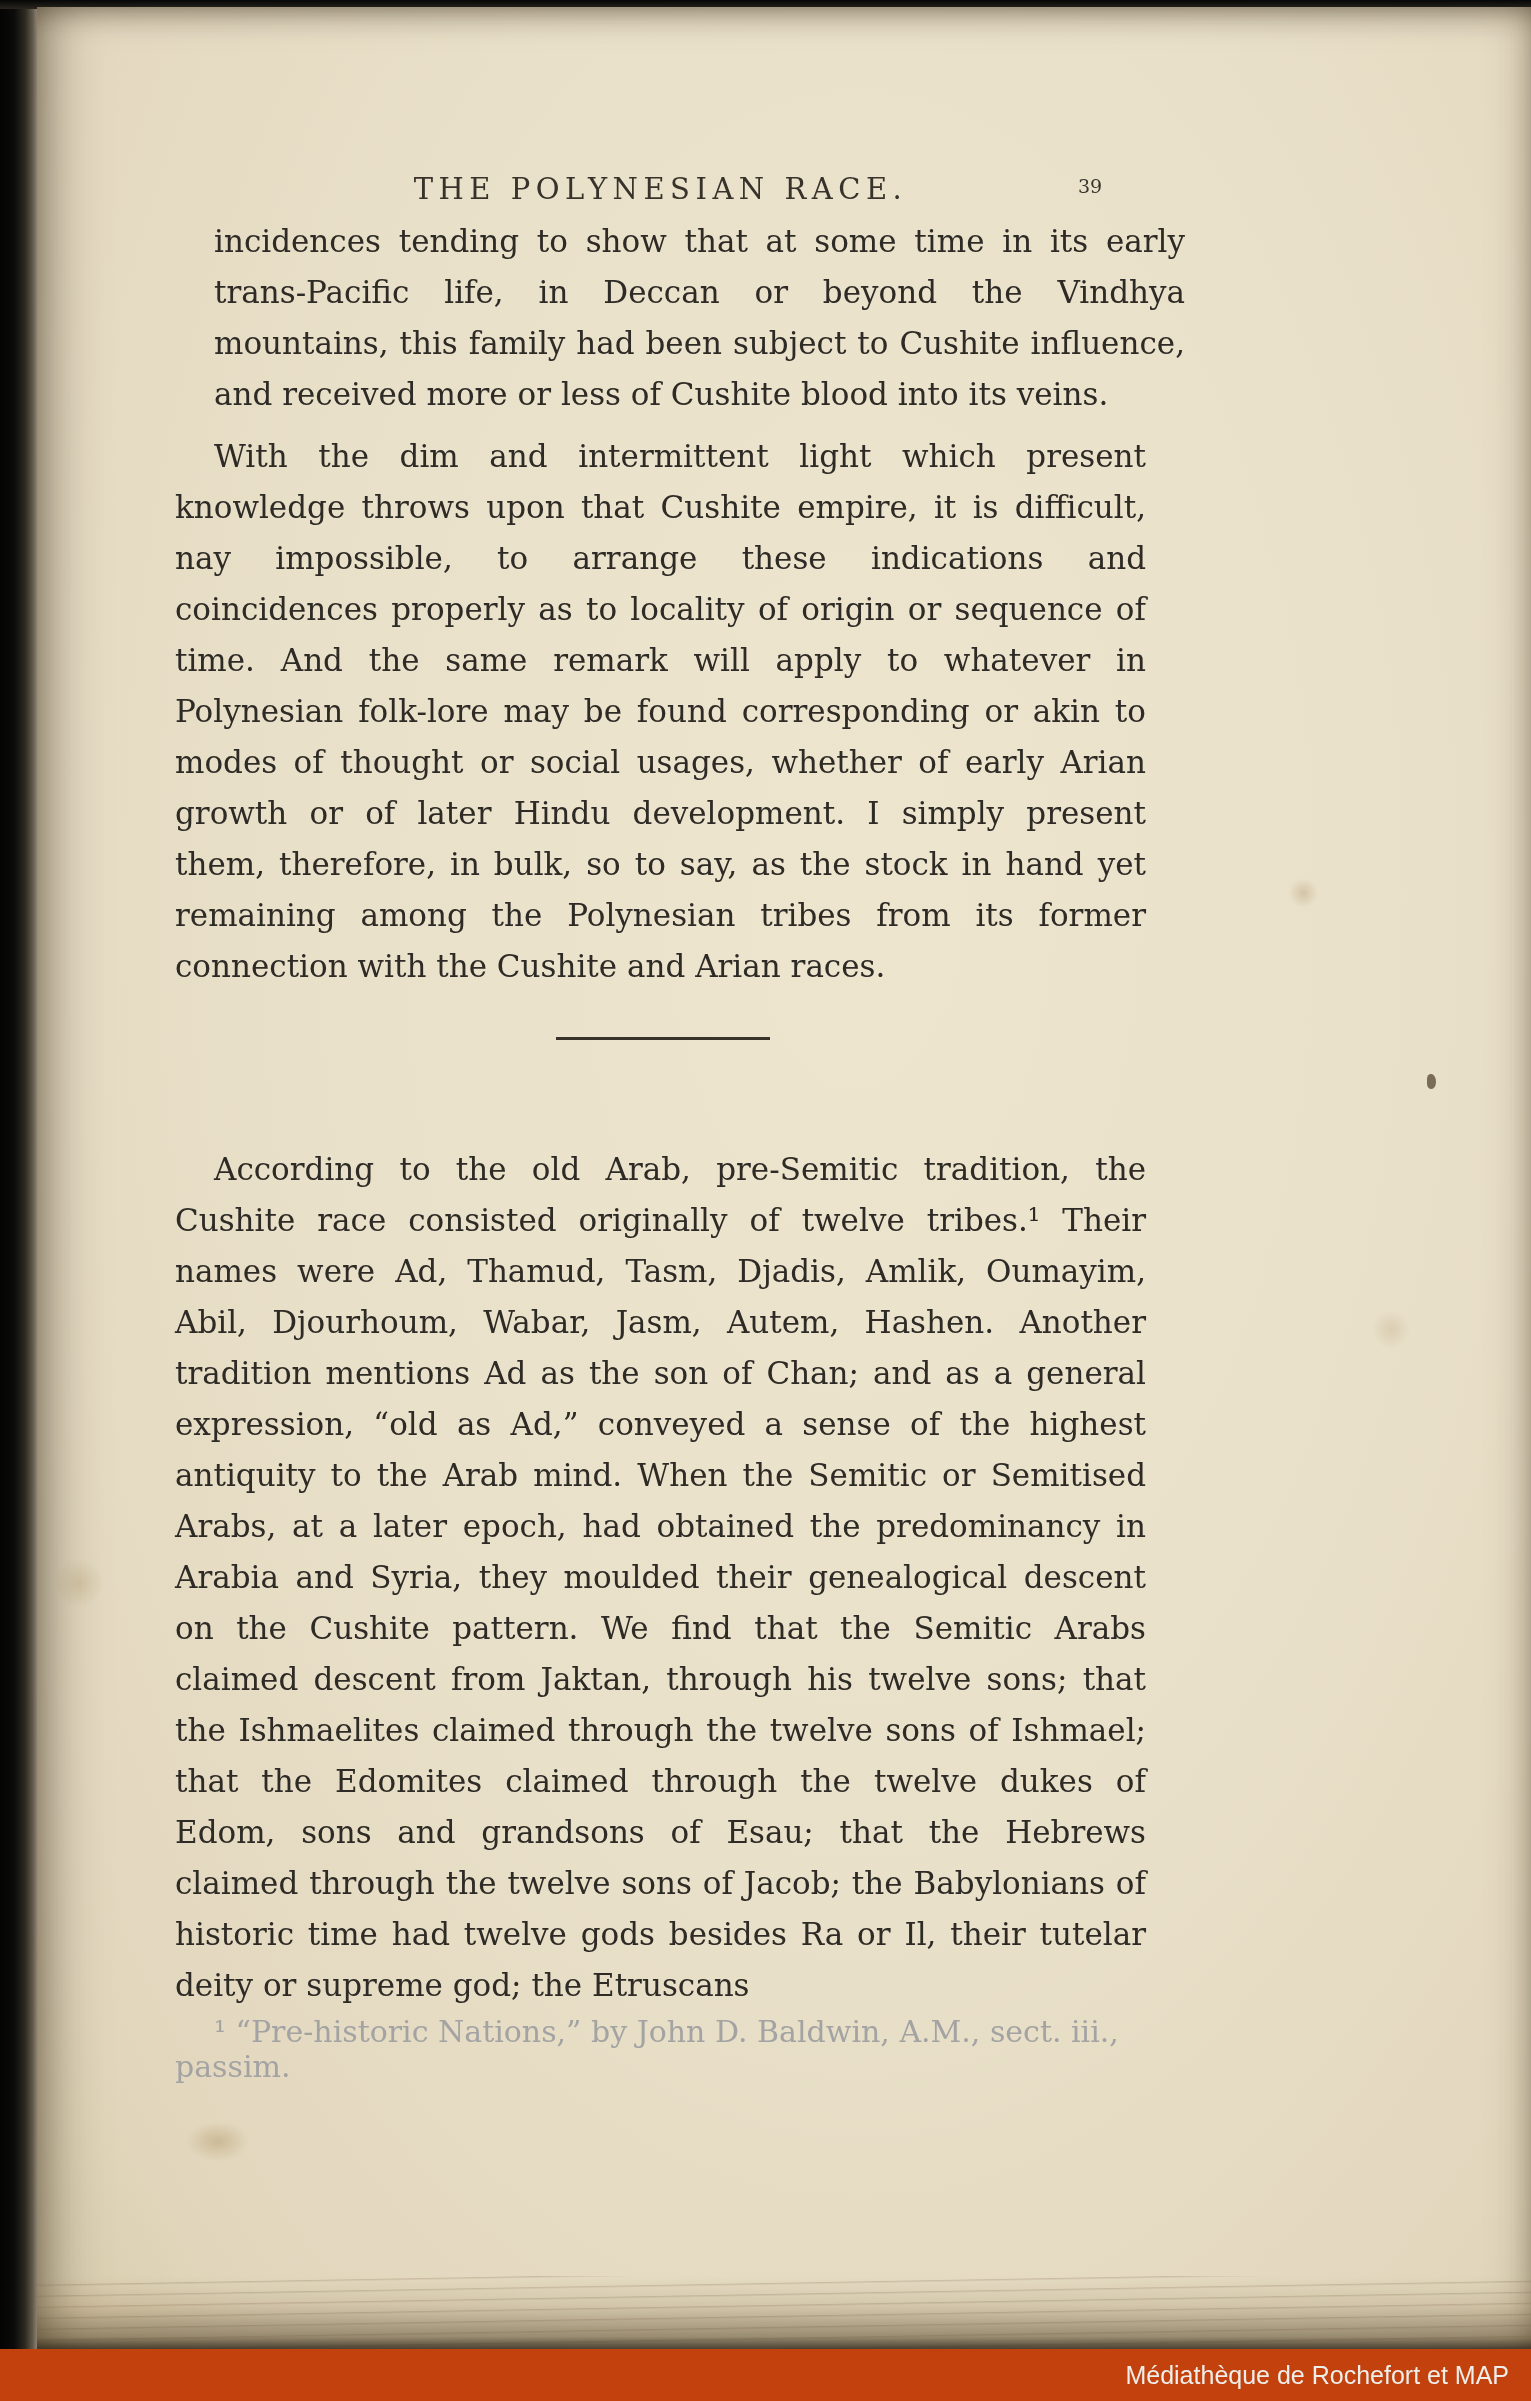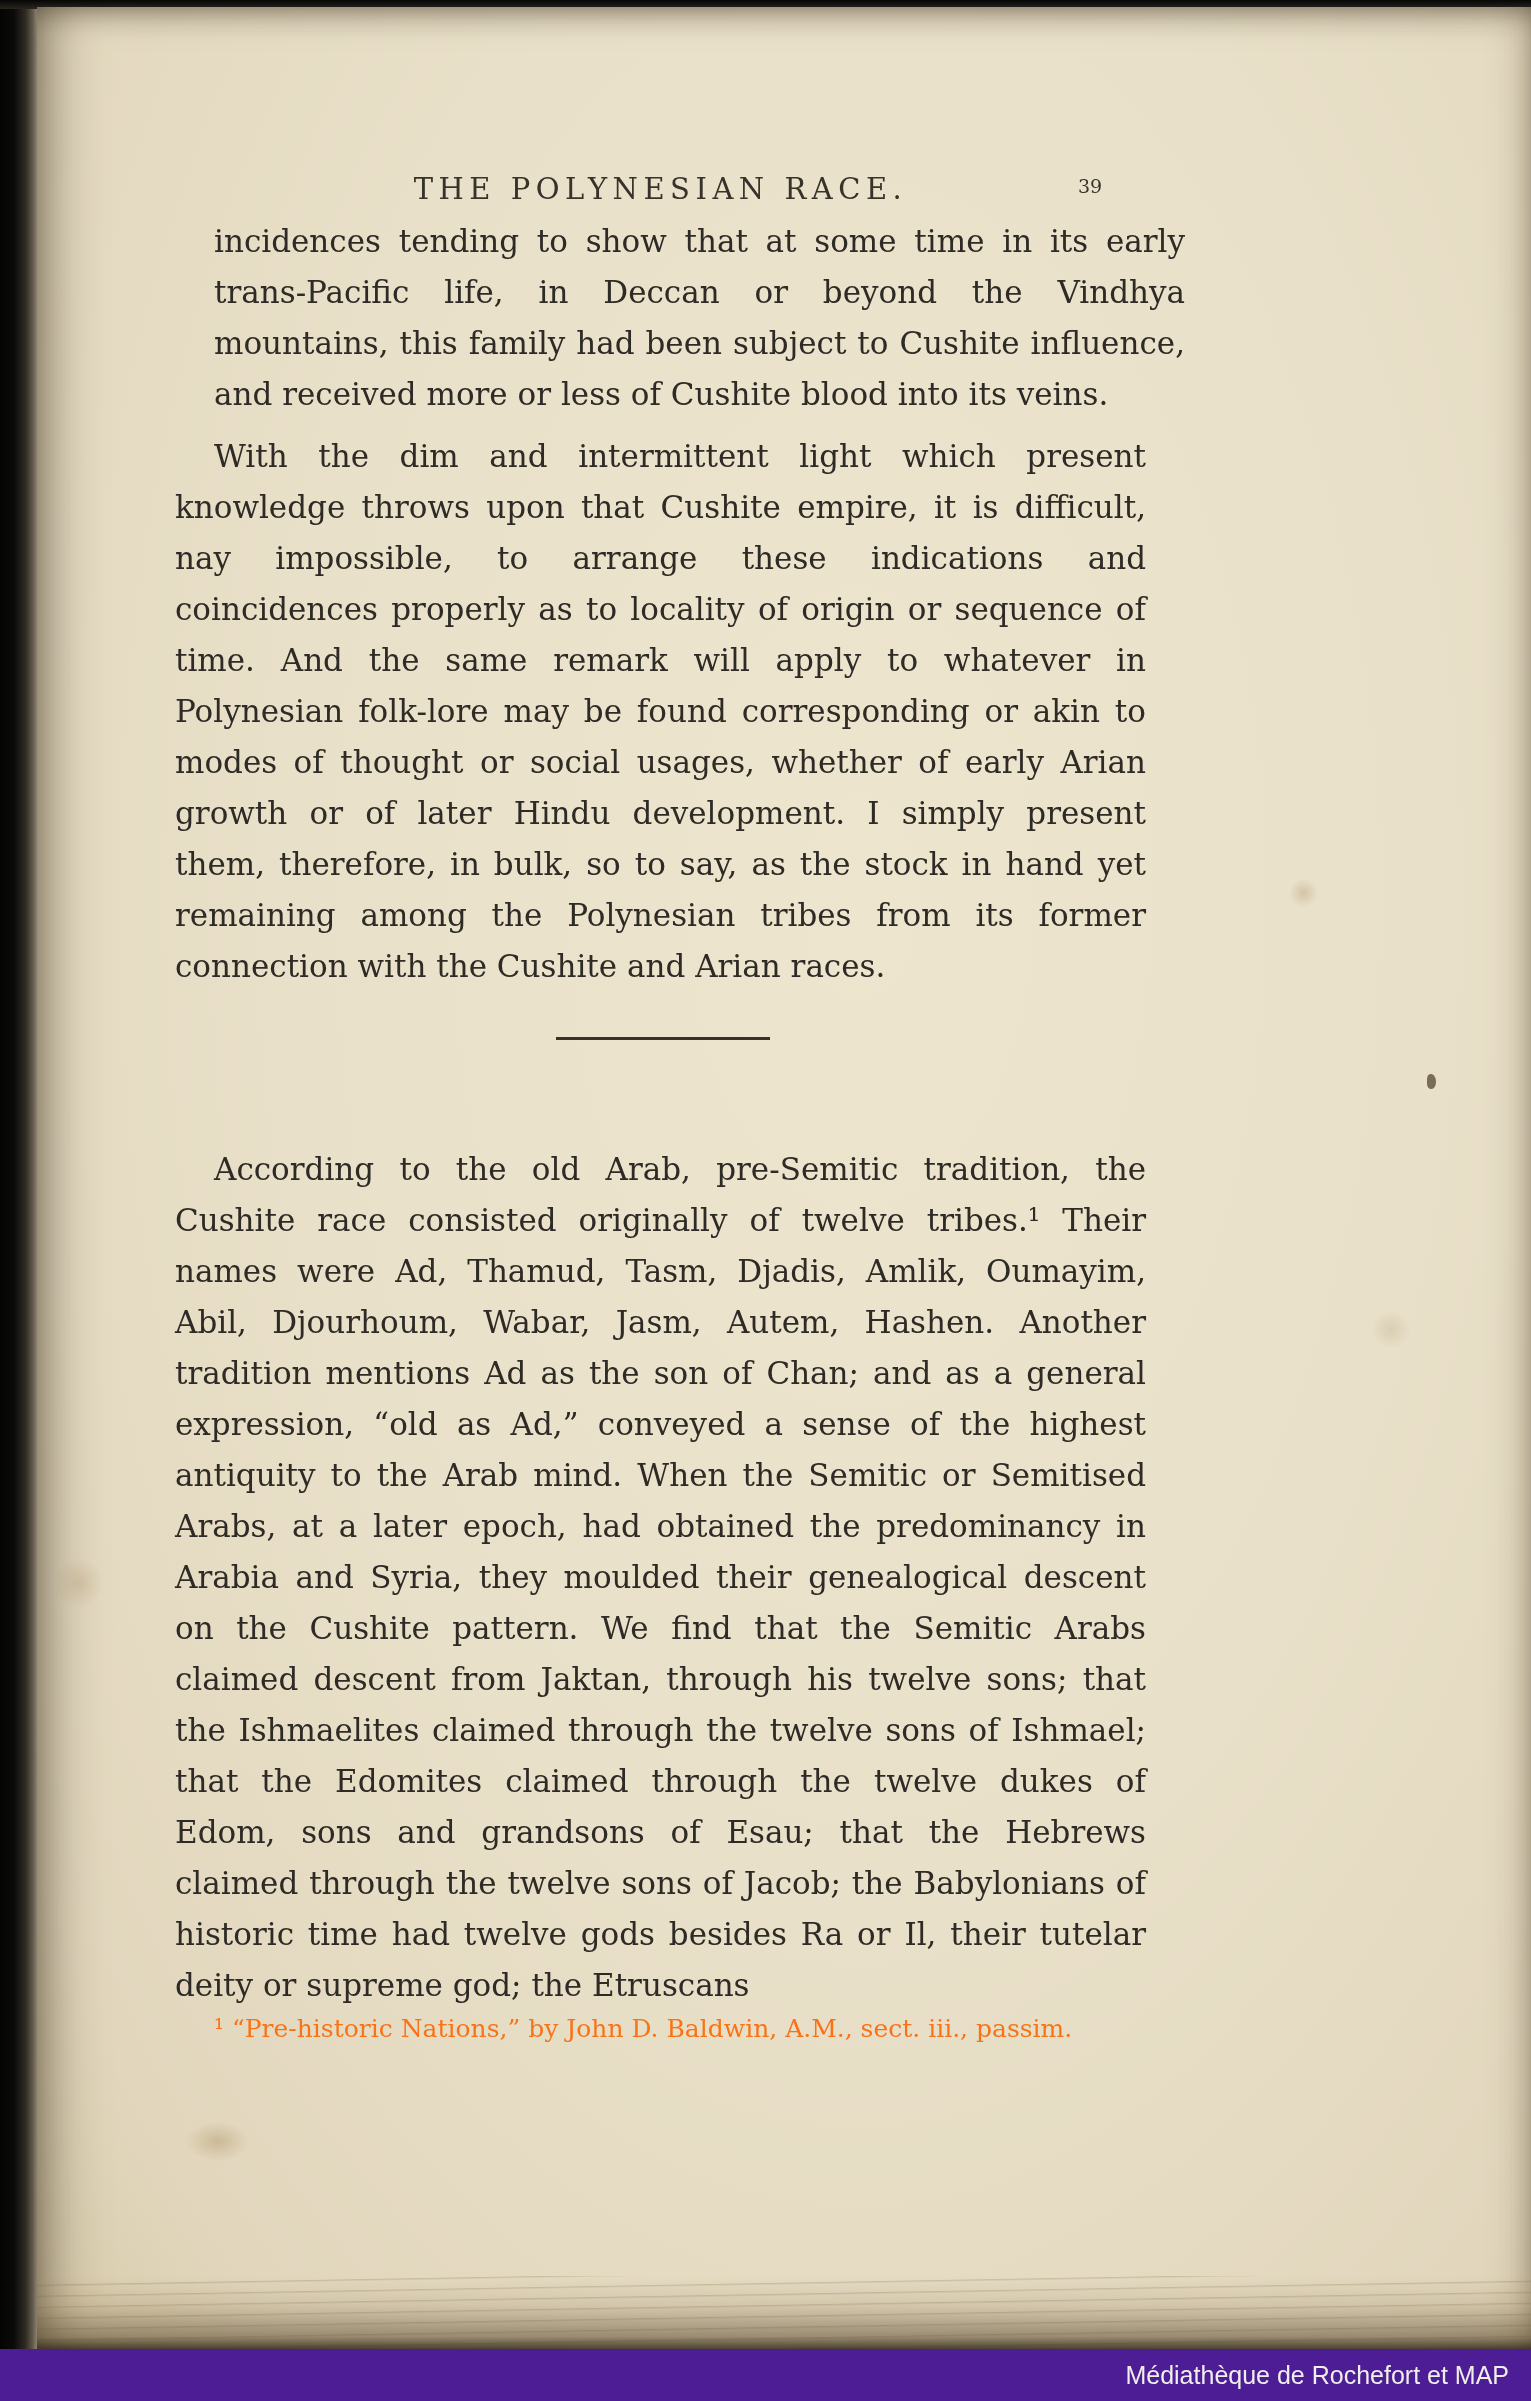--- a/index.html
+++ b/index.html
@@ -86,22 +86,22 @@
     width: 214px; height: 2.8px;
     background: #37332b;
     border: none;
     margin: 0;
   }
 
   .footnote {
     position: absolute;
     left: 175px; top: 2014px;
     width: 971px;
-    font-size: 25px;
-    color: #f97316;
+    font-size: 30px;
+    color: #a3a3a3;
     text-indent: 39px;
   }
 
   
   .spot { position: absolute; border-radius: 50%; pointer-events: none; }
   .spot-a { left: 185px; top: 2121px; width: 65px; height: 41px;
             background: radial-gradient(ellipse, rgba(150,115,60,0.30) 0%, rgba(150,115,60,0) 70%); }
   .spot-b { left: 54px;  top: 1558px; width: 50px; height: 50px;
             background: radial-gradient(circle, rgba(150,115,60,0.20) 0%, rgba(150,115,60,0) 70%); }
   .spot-c { left: 1288px; top: 879px; width: 31px; height: 28px;
@@ -109,21 +109,21 @@
   .spot-d { left: 1370px; top: 1311px; width: 42px; height: 37px;
             background: radial-gradient(circle, rgba(140,108,58,0.16) 0%, rgba(140,108,58,0) 70%); }
   .speck  { left: 1427px; top: 1074px; width: 9.2px; height: 14.8px;
             background: rgba(62,48,28,0.65); border-radius: 40% 60% 55% 45%; }
 
   
   .watermark-bar {
     position: absolute;
     left: 0; bottom: 0;
     width: 100%; height: 52px;
-    background: #4c1d95;
+    background: #c2410c;
     display: flex;
     align-items: center;
     justify-content: flex-end;
     padding-right: 22px;
     box-sizing: border-box;
   }
   .watermark-text {
     font-family: "Liberation Sans", sans-serif;
     font-size: 25px;
     color: #efeeea;

